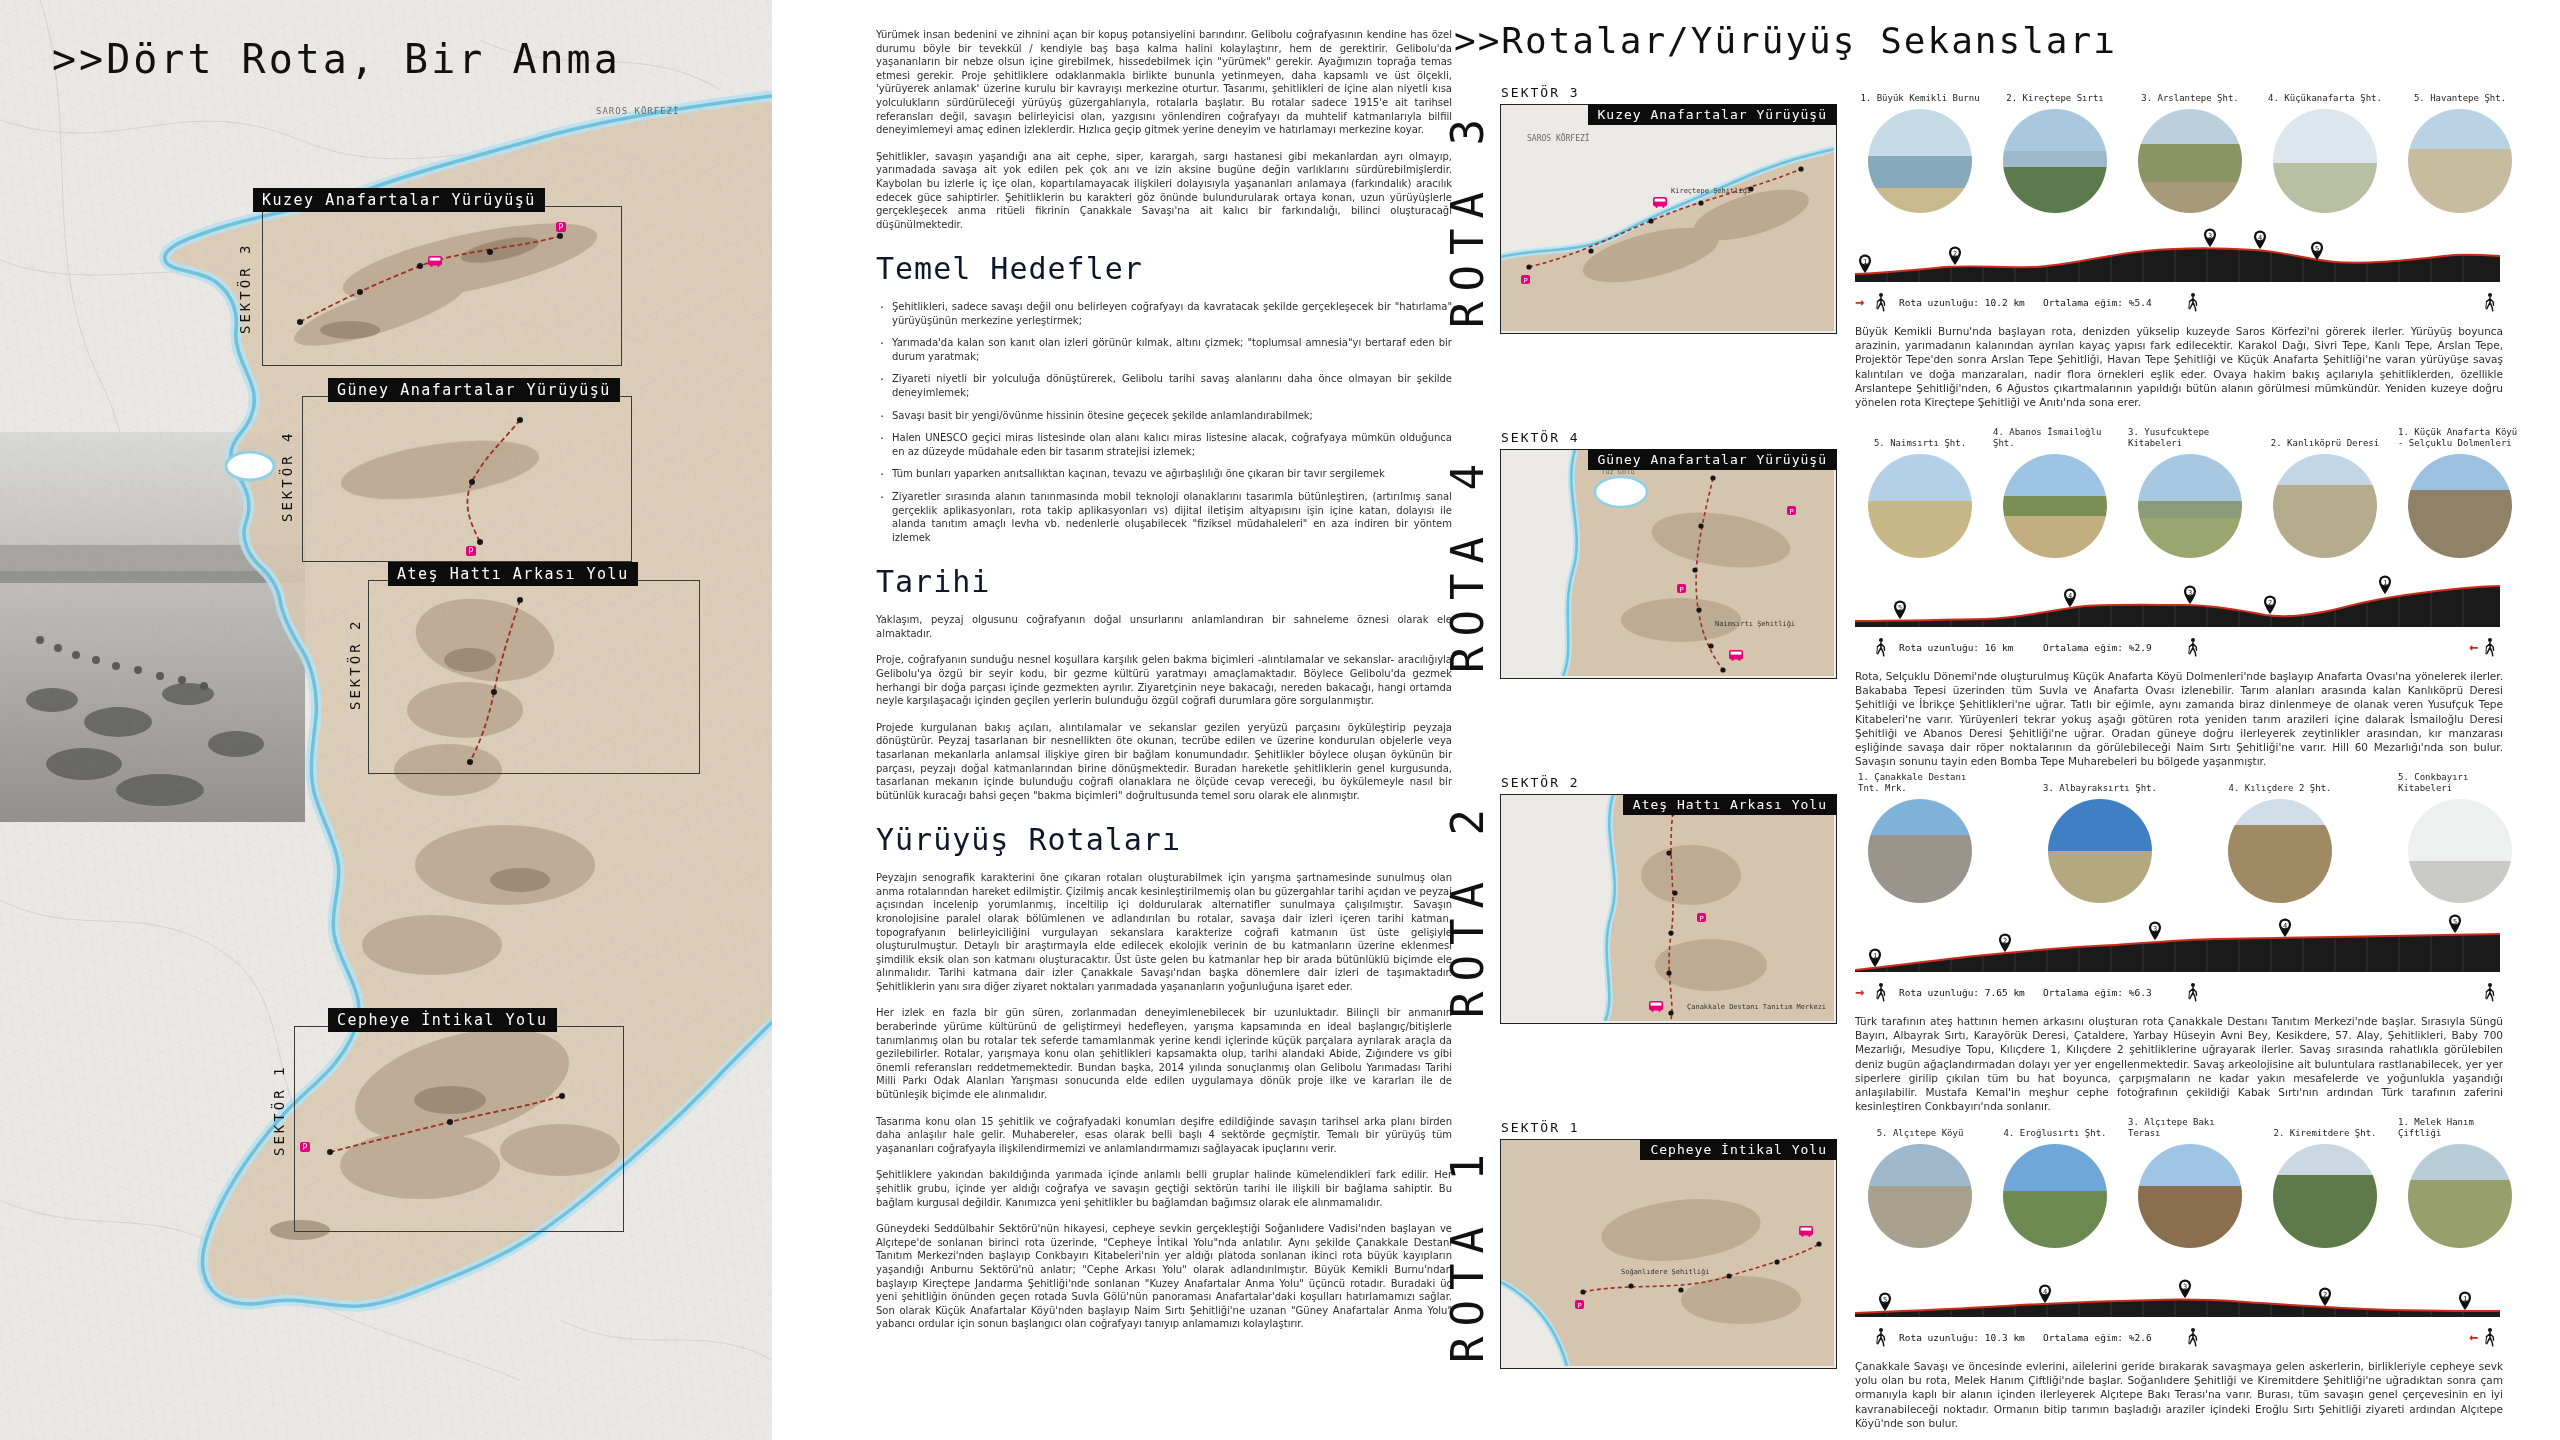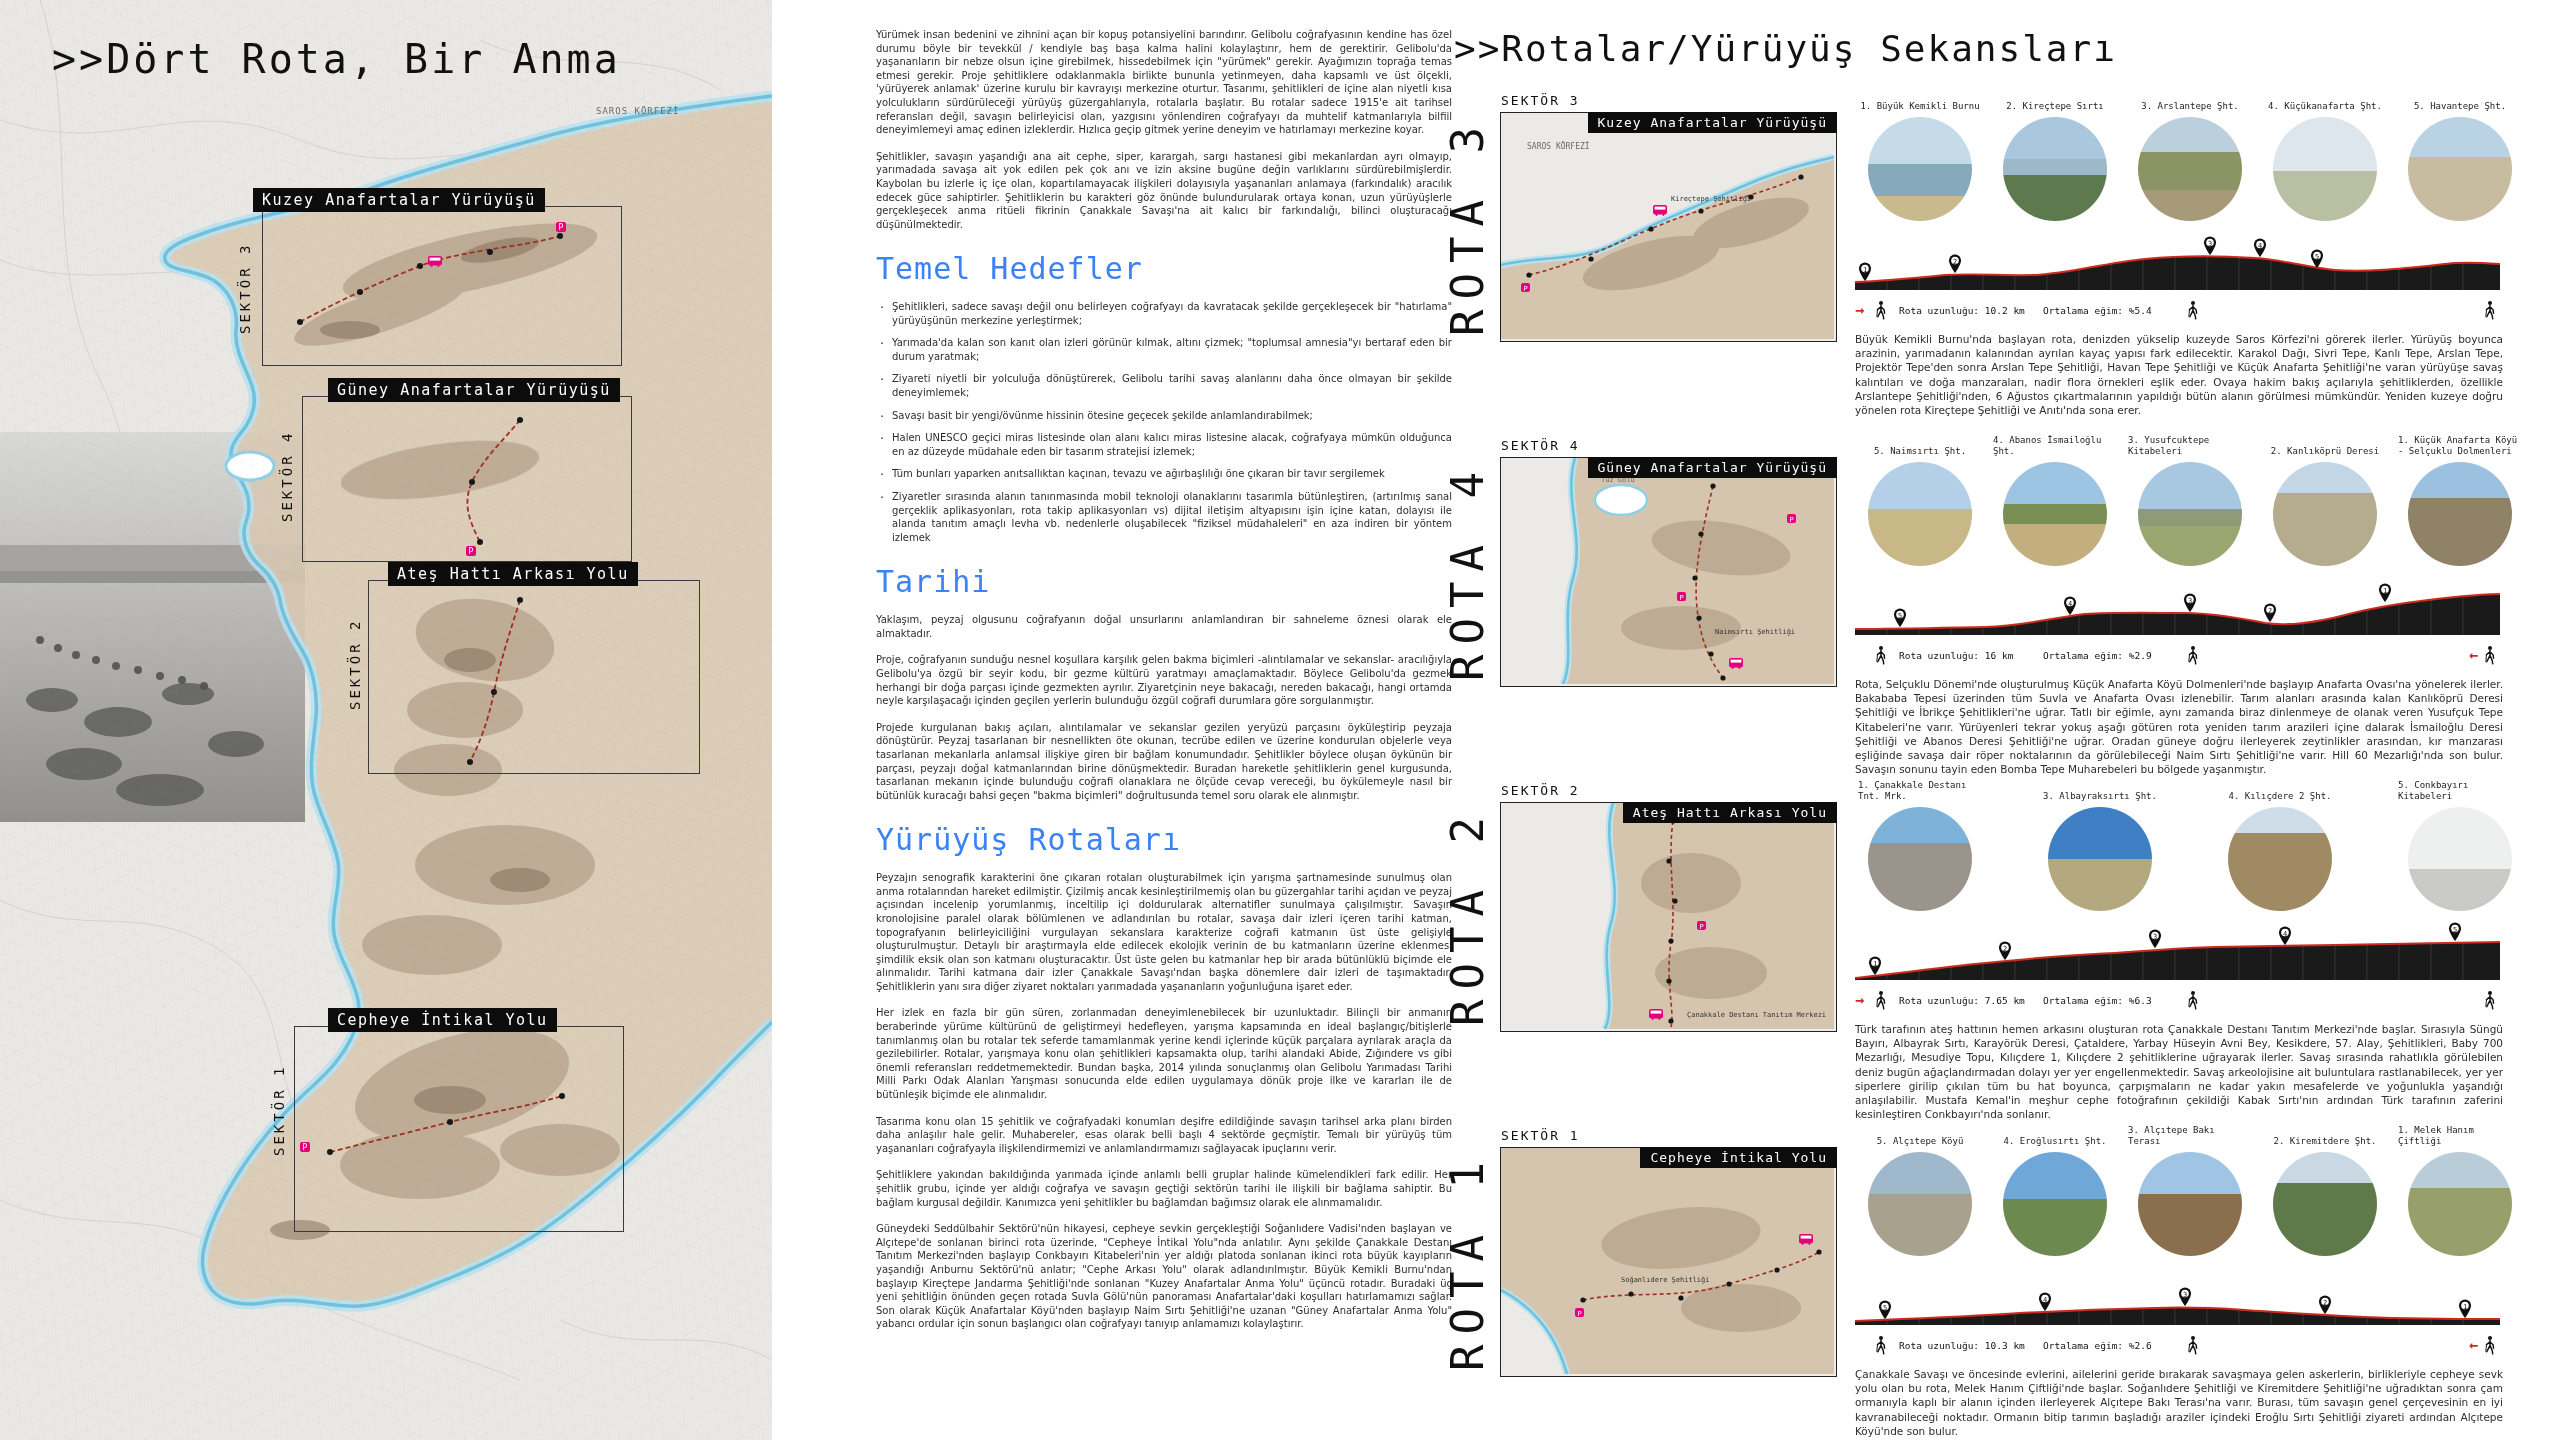--- a/index.html
+++ b/index.html
@@ -21,27 +21,27 @@
     font-size:15px;letter-spacing:1.5px;padding:3px 9px;white-space:nowrap;z-index:6;}
   .sector-vert{position:absolute;font-family:"DejaVu Sans Mono",monospace;font-size:14px;letter-spacing:3px;
     color:#111;writing-mode:vertical-rl;transform:rotate(180deg);z-index:6;}
   .sector-box{position:absolute;border:1px solid #3a3a3a;z-index:5;}
   .sea-small{position:absolute;font-family:"DejaVu Sans Mono",monospace;font-size:9px;letter-spacing:1px;color:#6b6b66;z-index:6;}
 
   
   #middle-col{position:absolute;left:876px;top:28px;width:576px;font-size:10px;line-height:1.36;color:#2d2d2d;}
   #middle-col p{margin:0 0 13px 0;text-align:justify;}
   #middle-col h2{font-family:"DejaVu Sans Mono",monospace;font-weight:normal;font-size:30px;
-    letter-spacing:1px;color:#3b82f6;margin:18px 0 10px 0;}
+    letter-spacing:1px;color:#0f172a;margin:18px 0 10px 0;}
   #middle-col ul{list-style:none;margin:0;padding:0;}
   #middle-col li{position:relative;padding-left:16px;margin:0 0 9px 0;text-align:justify;}
   #middle-col li:before{content:"·";position:absolute;left:4px;top:-1px;font-size:13px;}
 
   
-  #right-panel{position:absolute;left:1440px;top:8px;width:1120px;height:1279px;}
+  #right-panel{position:absolute;left:1440px;top:0;width:1120px;height:1279px;}
   #right-title{position:absolute;left:14px;top:20px;font-family:"DejaVu Sans Mono",monospace;
     font-size:36px;letter-spacing:2px;color:#111;white-space:nowrap;}
   .route-row{position:absolute;left:0;width:1120px;height:345px;}
   .rota-label{position:absolute;left:2px;top:28px;height:225px;display:flex;align-items:center;justify-content:center;
     font-family:"DejaVu Sans Mono",monospace;font-size:44px;letter-spacing:10px;color:#111;
     writing-mode:vertical-rl;transform:rotate(180deg);}
   .map-card{position:absolute;left:60px;top:26px;width:335px;height:228px;border:1px solid #222;background:#edecE9;}
   .map-card .sector-label{position:absolute;top:-20px;left:0px;font-family:"DejaVu Sans Mono",monospace;
     font-size:13px;letter-spacing:2px;color:#111;}
   .map-card .map-header{position:absolute;top:-1px;right:-1px;background:#0c0c0c;color:#fff;

